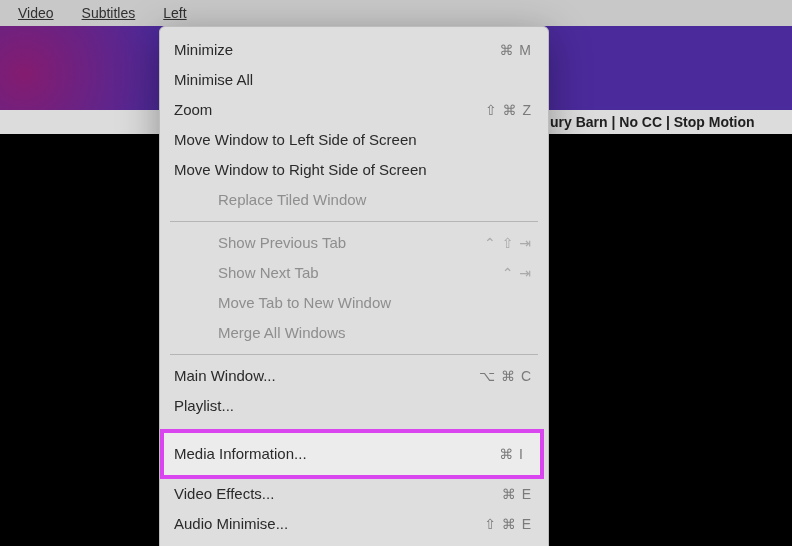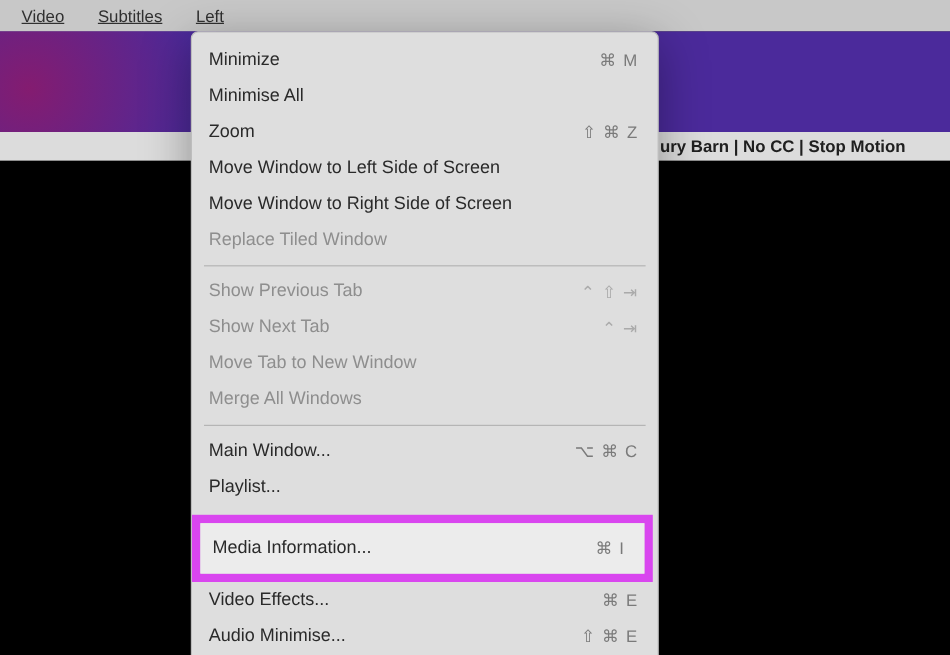--- a/index.html
+++ b/index.html
@@ -85,38 +85,39 @@
       align-items: flex-end;
       justify-content: space-between;
       padding: 4px 16px 4px 14px;
       font-size: 15px;
       color: #2a2a2a;
       line-height: 22px;
       cursor: default;
     }
     .menu-item.disabled {
       color: #8e8e8e;
+      margin-left: 44px;
     }
     .menu-item .shortcut {
       font-size: 14px;
       color: #7a7a7a;
       letter-spacing: 1px;
       white-space: nowrap;
     }
     .menu-item.disabled .shortcut {
       color: #aaaaaa;
     }
     .menu-sep {
       height: 1px;
       background: #b5b5b5;
       margin: 6px 10px;
     }
     .highlight-wrap {
       position: relative;
-      border: 7px solid #d946ef;
+      border: 4px solid #d946ef;
       margin: 0 4px 0 0;
     }
     .highlight-wrap .menu-item {
       background: #ececec;
       padding: 10px 16px 10px 10px;
     }
   </style>
 </head>
 <body>
 

